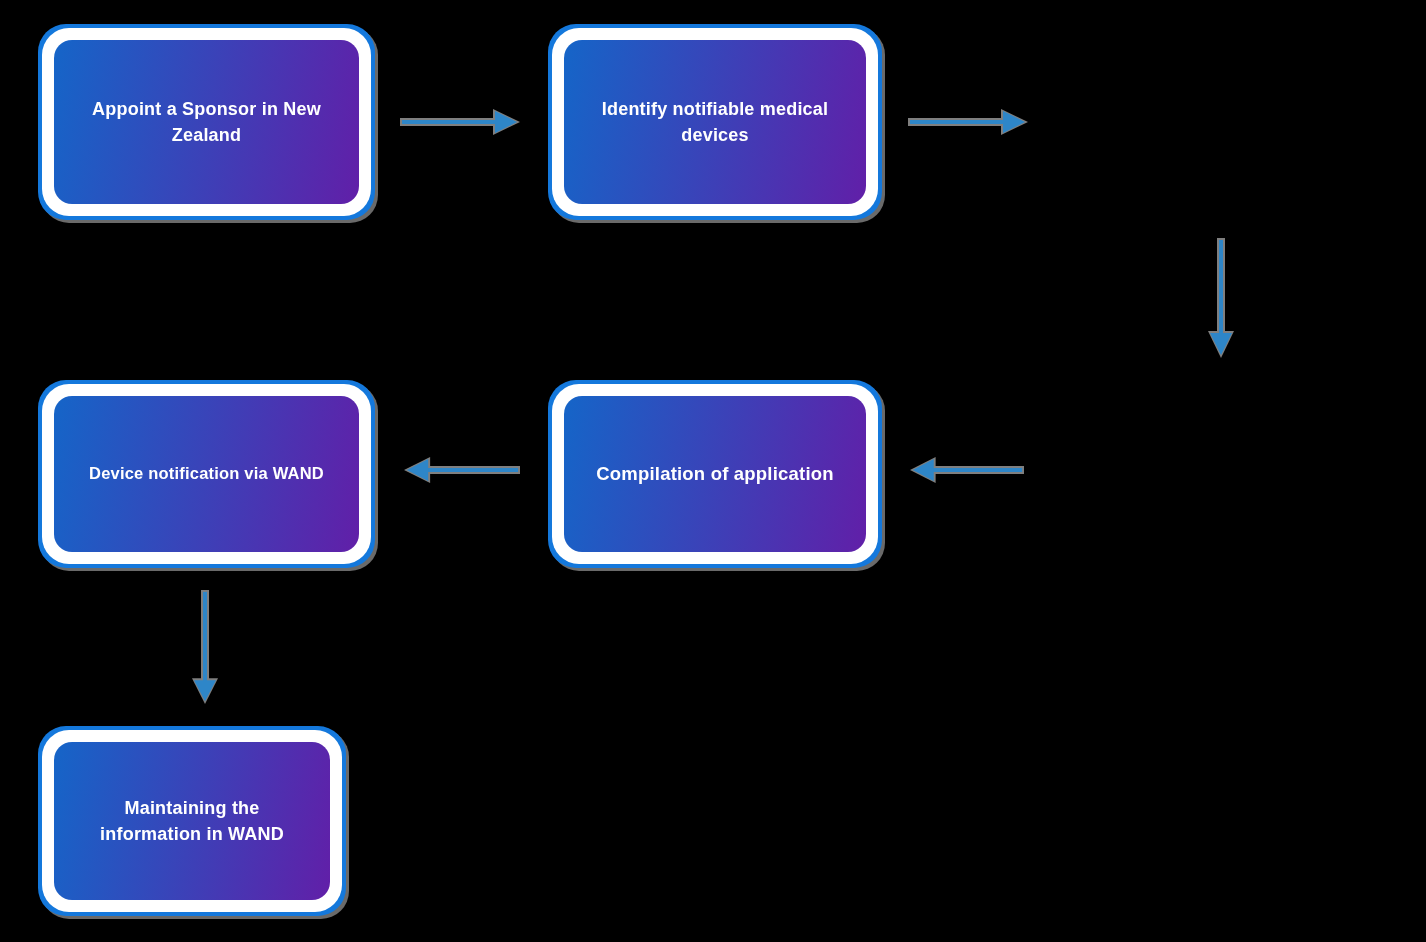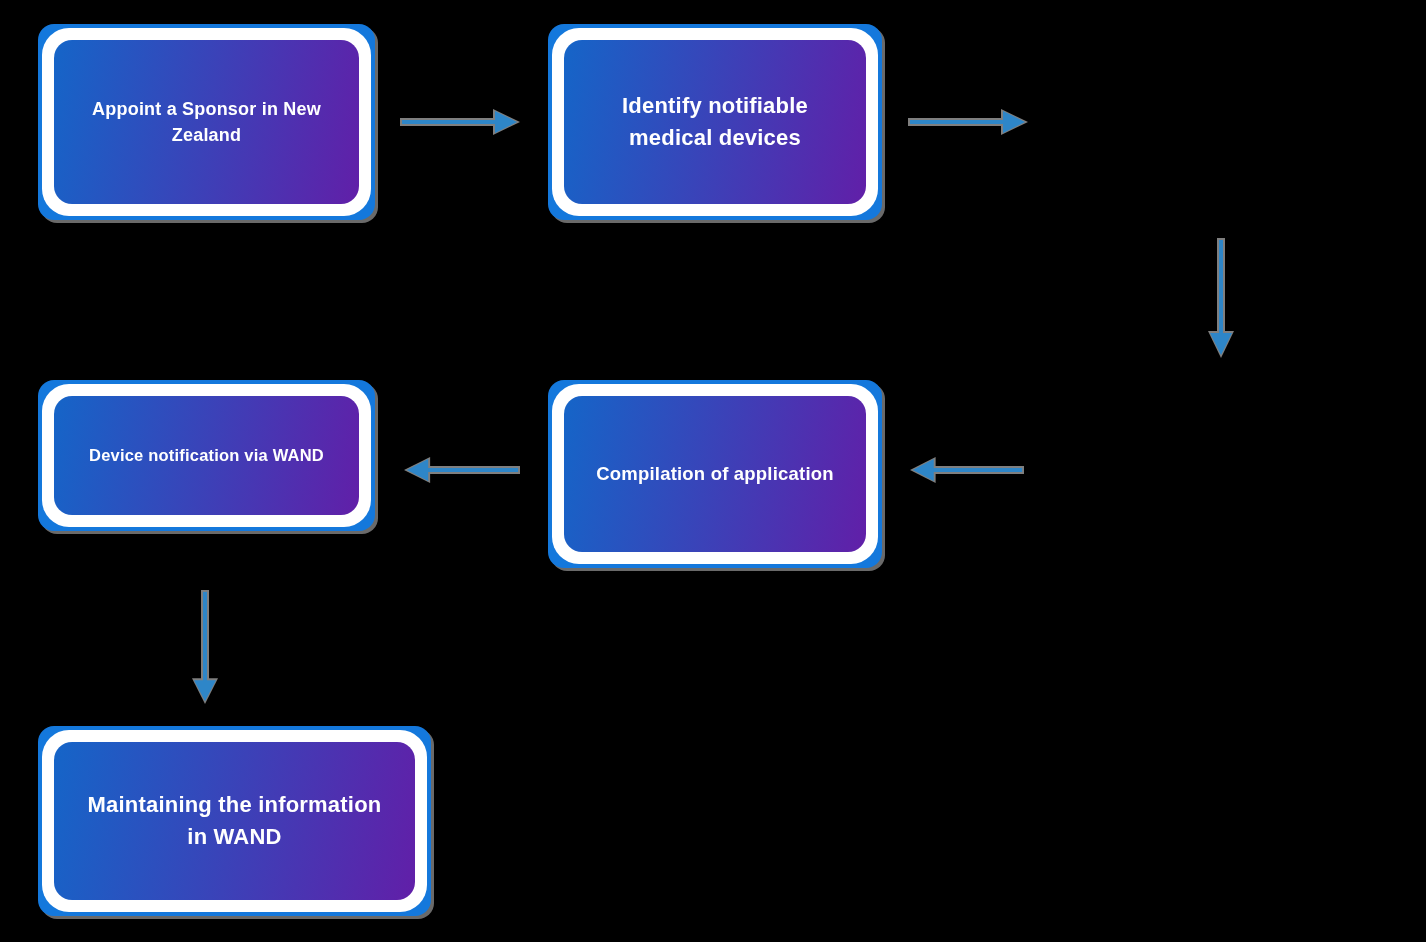--- a/index.html
+++ b/index.html
@@ -20,21 +20,21 @@
     position: relative;
     width: 1426px;
     height: 942px;
     background: var(--bg);
     overflow: hidden;
   }
 
   .node {
     position: absolute;
     background: var(--box-border);
-    border-radius: 16px;
+    border-radius: 28px;
     padding: 4px;
     box-shadow: 3px 3px 0 rgba(125,125,125,0.85);
   }
   .node-inner {
     background: var(--box-ring);
     border-radius: 27px;
     padding: 12px;
     width: 100%;
     height: 100%;
   }
@@ -45,36 +45,36 @@
     height: 100%;
     display: flex;
     align-items: center;
     justify-content: center;
     text-align: center;
     padding: 8px 24px;
   }
   .node-label {
     color: var(--text);
     font-weight: bold;
-    font-size: 22px;
+    font-size: 18px;
     line-height: 1.45;
     letter-spacing: 0.2px;
   }
   .fs-lg .node-label { font-size: 18.5px; white-space: nowrap; }
   .fs-md .node-label { font-size: 16.5px; white-space: nowrap; }
   .fs-xl .node-label { font-size: 18px; }
 
   
   .n-appoint   { left: 38px;   top: 24px;  width: 337px; height: 196px; }
   .n-identify  { left: 548px;  top: 24px;  width: 334px; height: 196px; }
   .n-determine { left: 1057px; top: 24px;  width: 336px; height: 196px; }
   .n-grouping  { left: 1057px; top: 380px; width: 336px; height: 188px; }
   .n-compile   { left: 548px;  top: 380px; width: 334px; height: 188px; }
-  .n-notify    { left: 38px;   top: 380px; width: 337px; height: 151px; }
-  .n-maintain  { left: 38px;   top: 726px; width: 393px; height: 190px; }
+  .n-notify    { left: 38px;   top: 380px; width: 337px; height: 188px; }
+  .n-maintain  { left: 38px;   top: 726px; width: 308px; height: 190px; }
 
   .arrow { position: absolute; }
   .arrow svg { display: block; }
   .arrow-shadow-part { fill: var(--arrow-shadow); }
   .arrow-main-part   { fill: var(--arrow); }
   .flip-x { transform: scaleX(-1); }
 
   .a1 { left: 400px;  top: 108px; }
   .a2 { left: 908px;  top: 108px; }
   .a3 { left: 1207px; top: 238px; }

